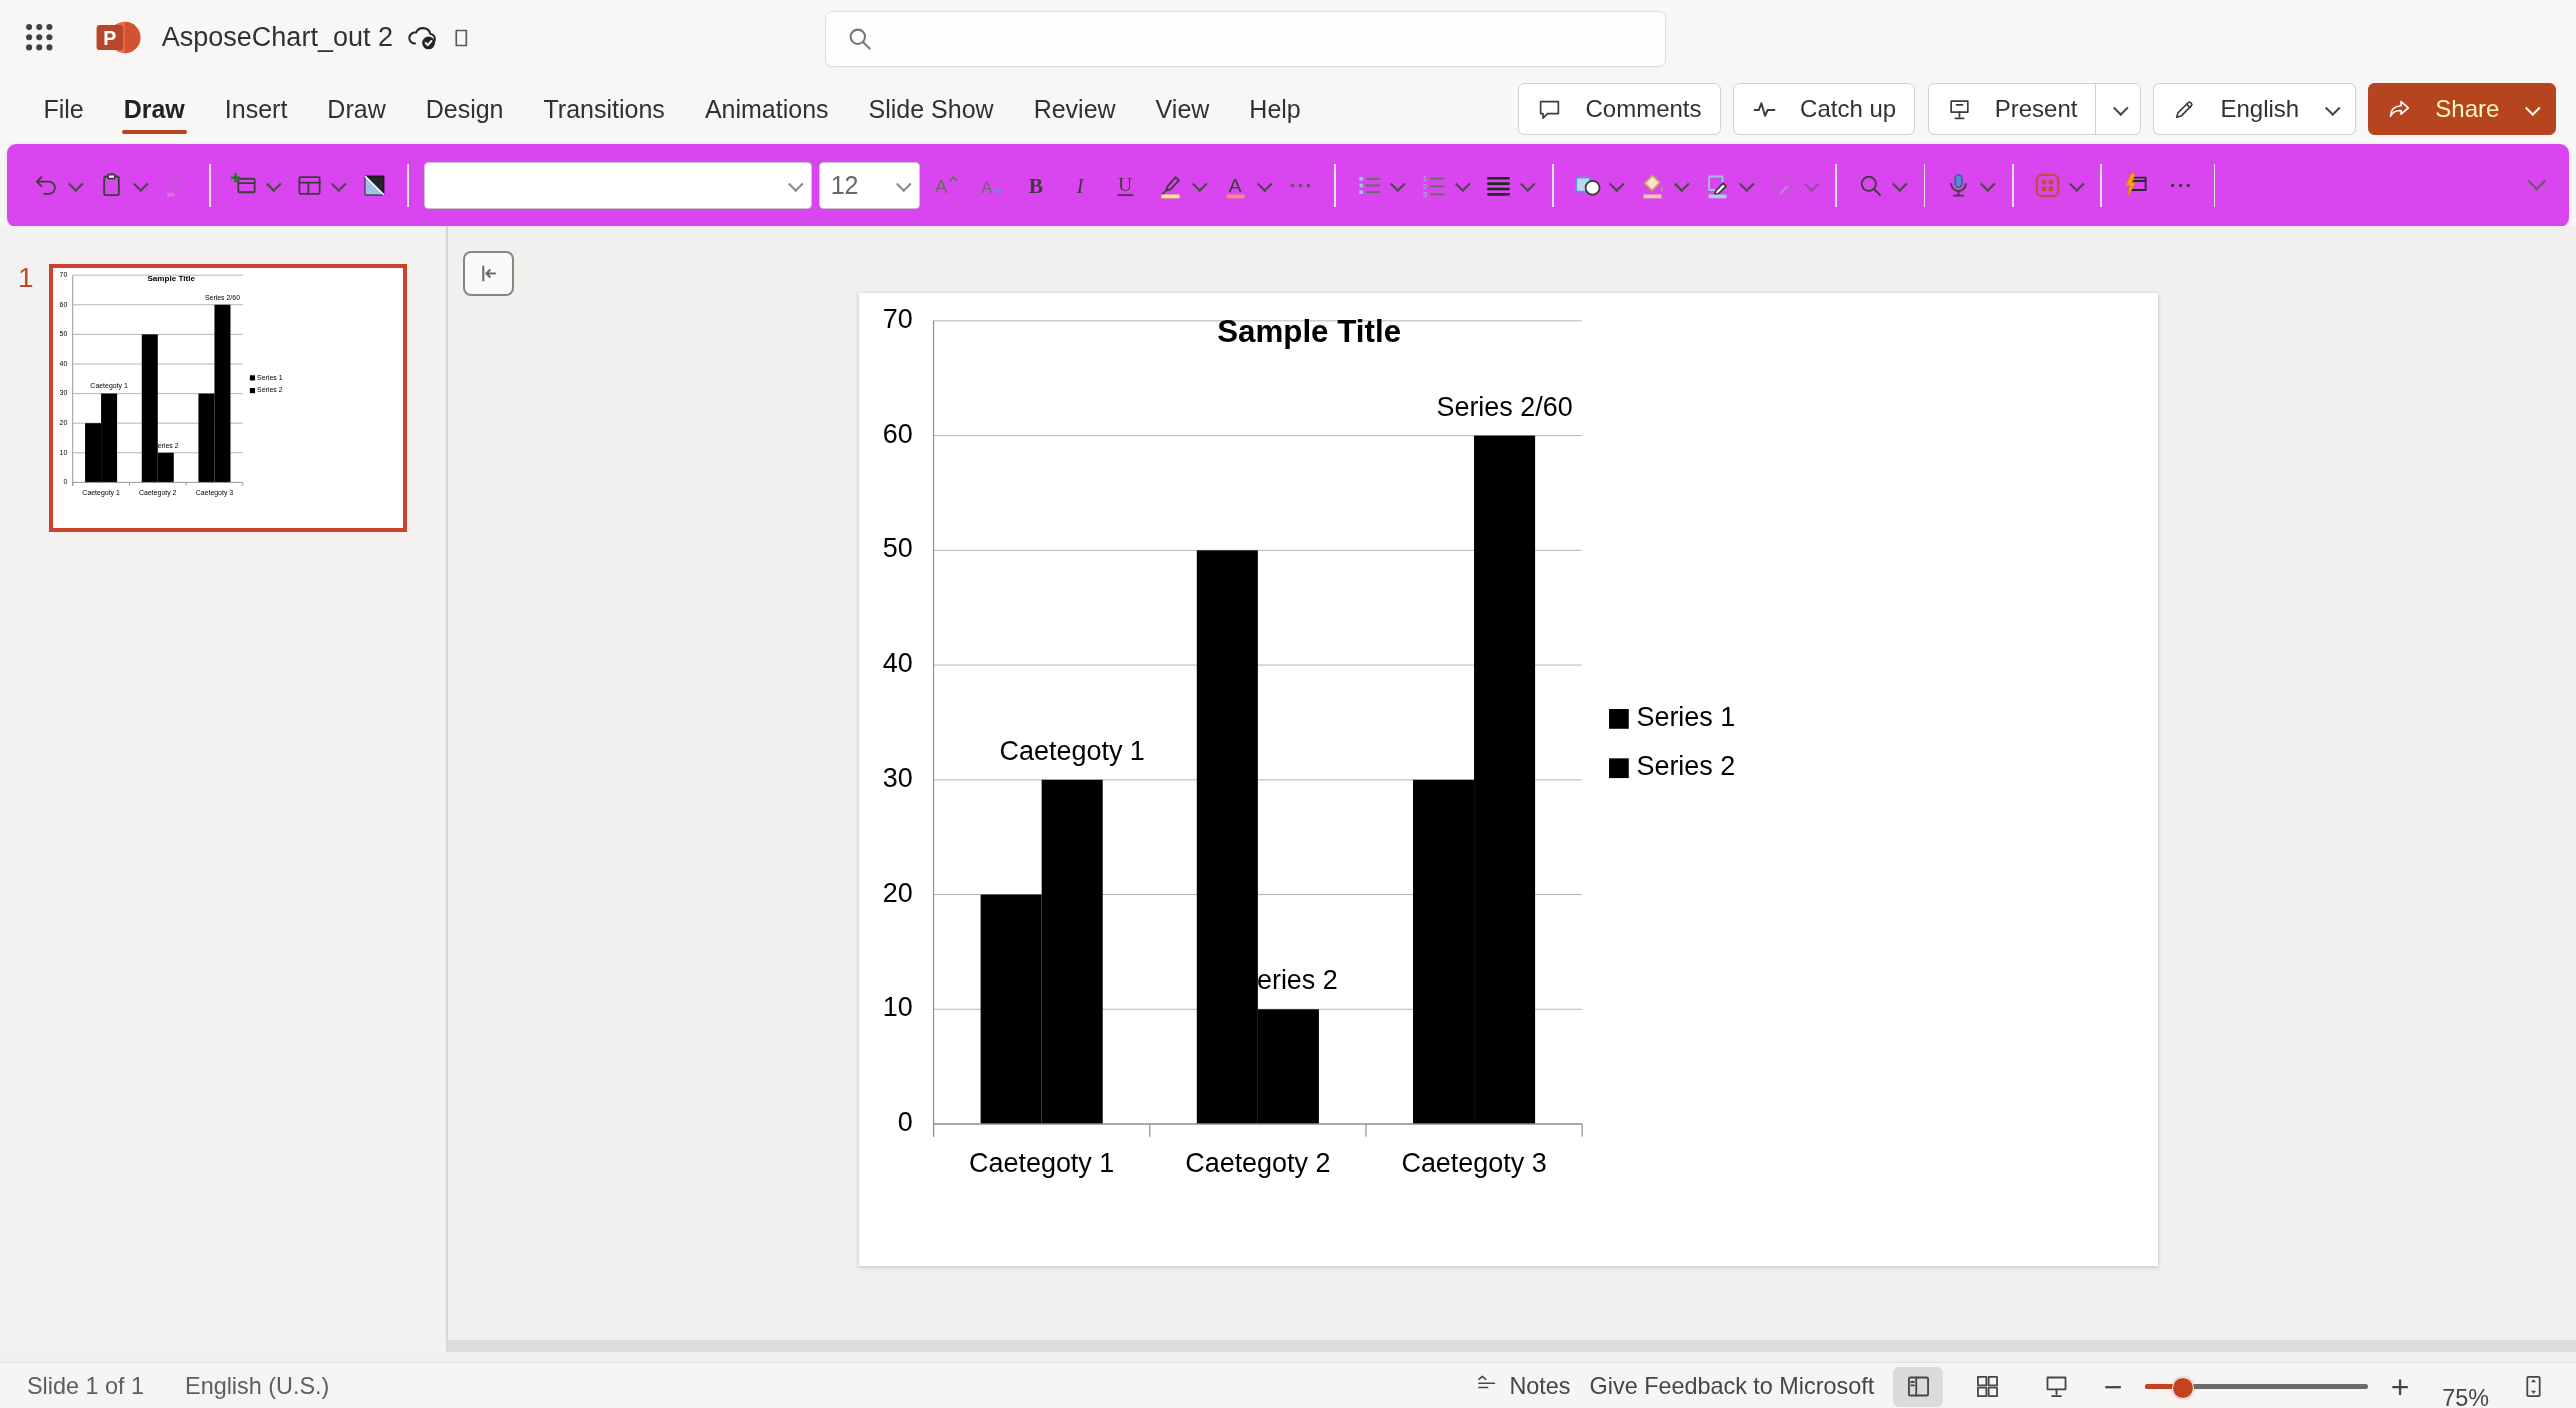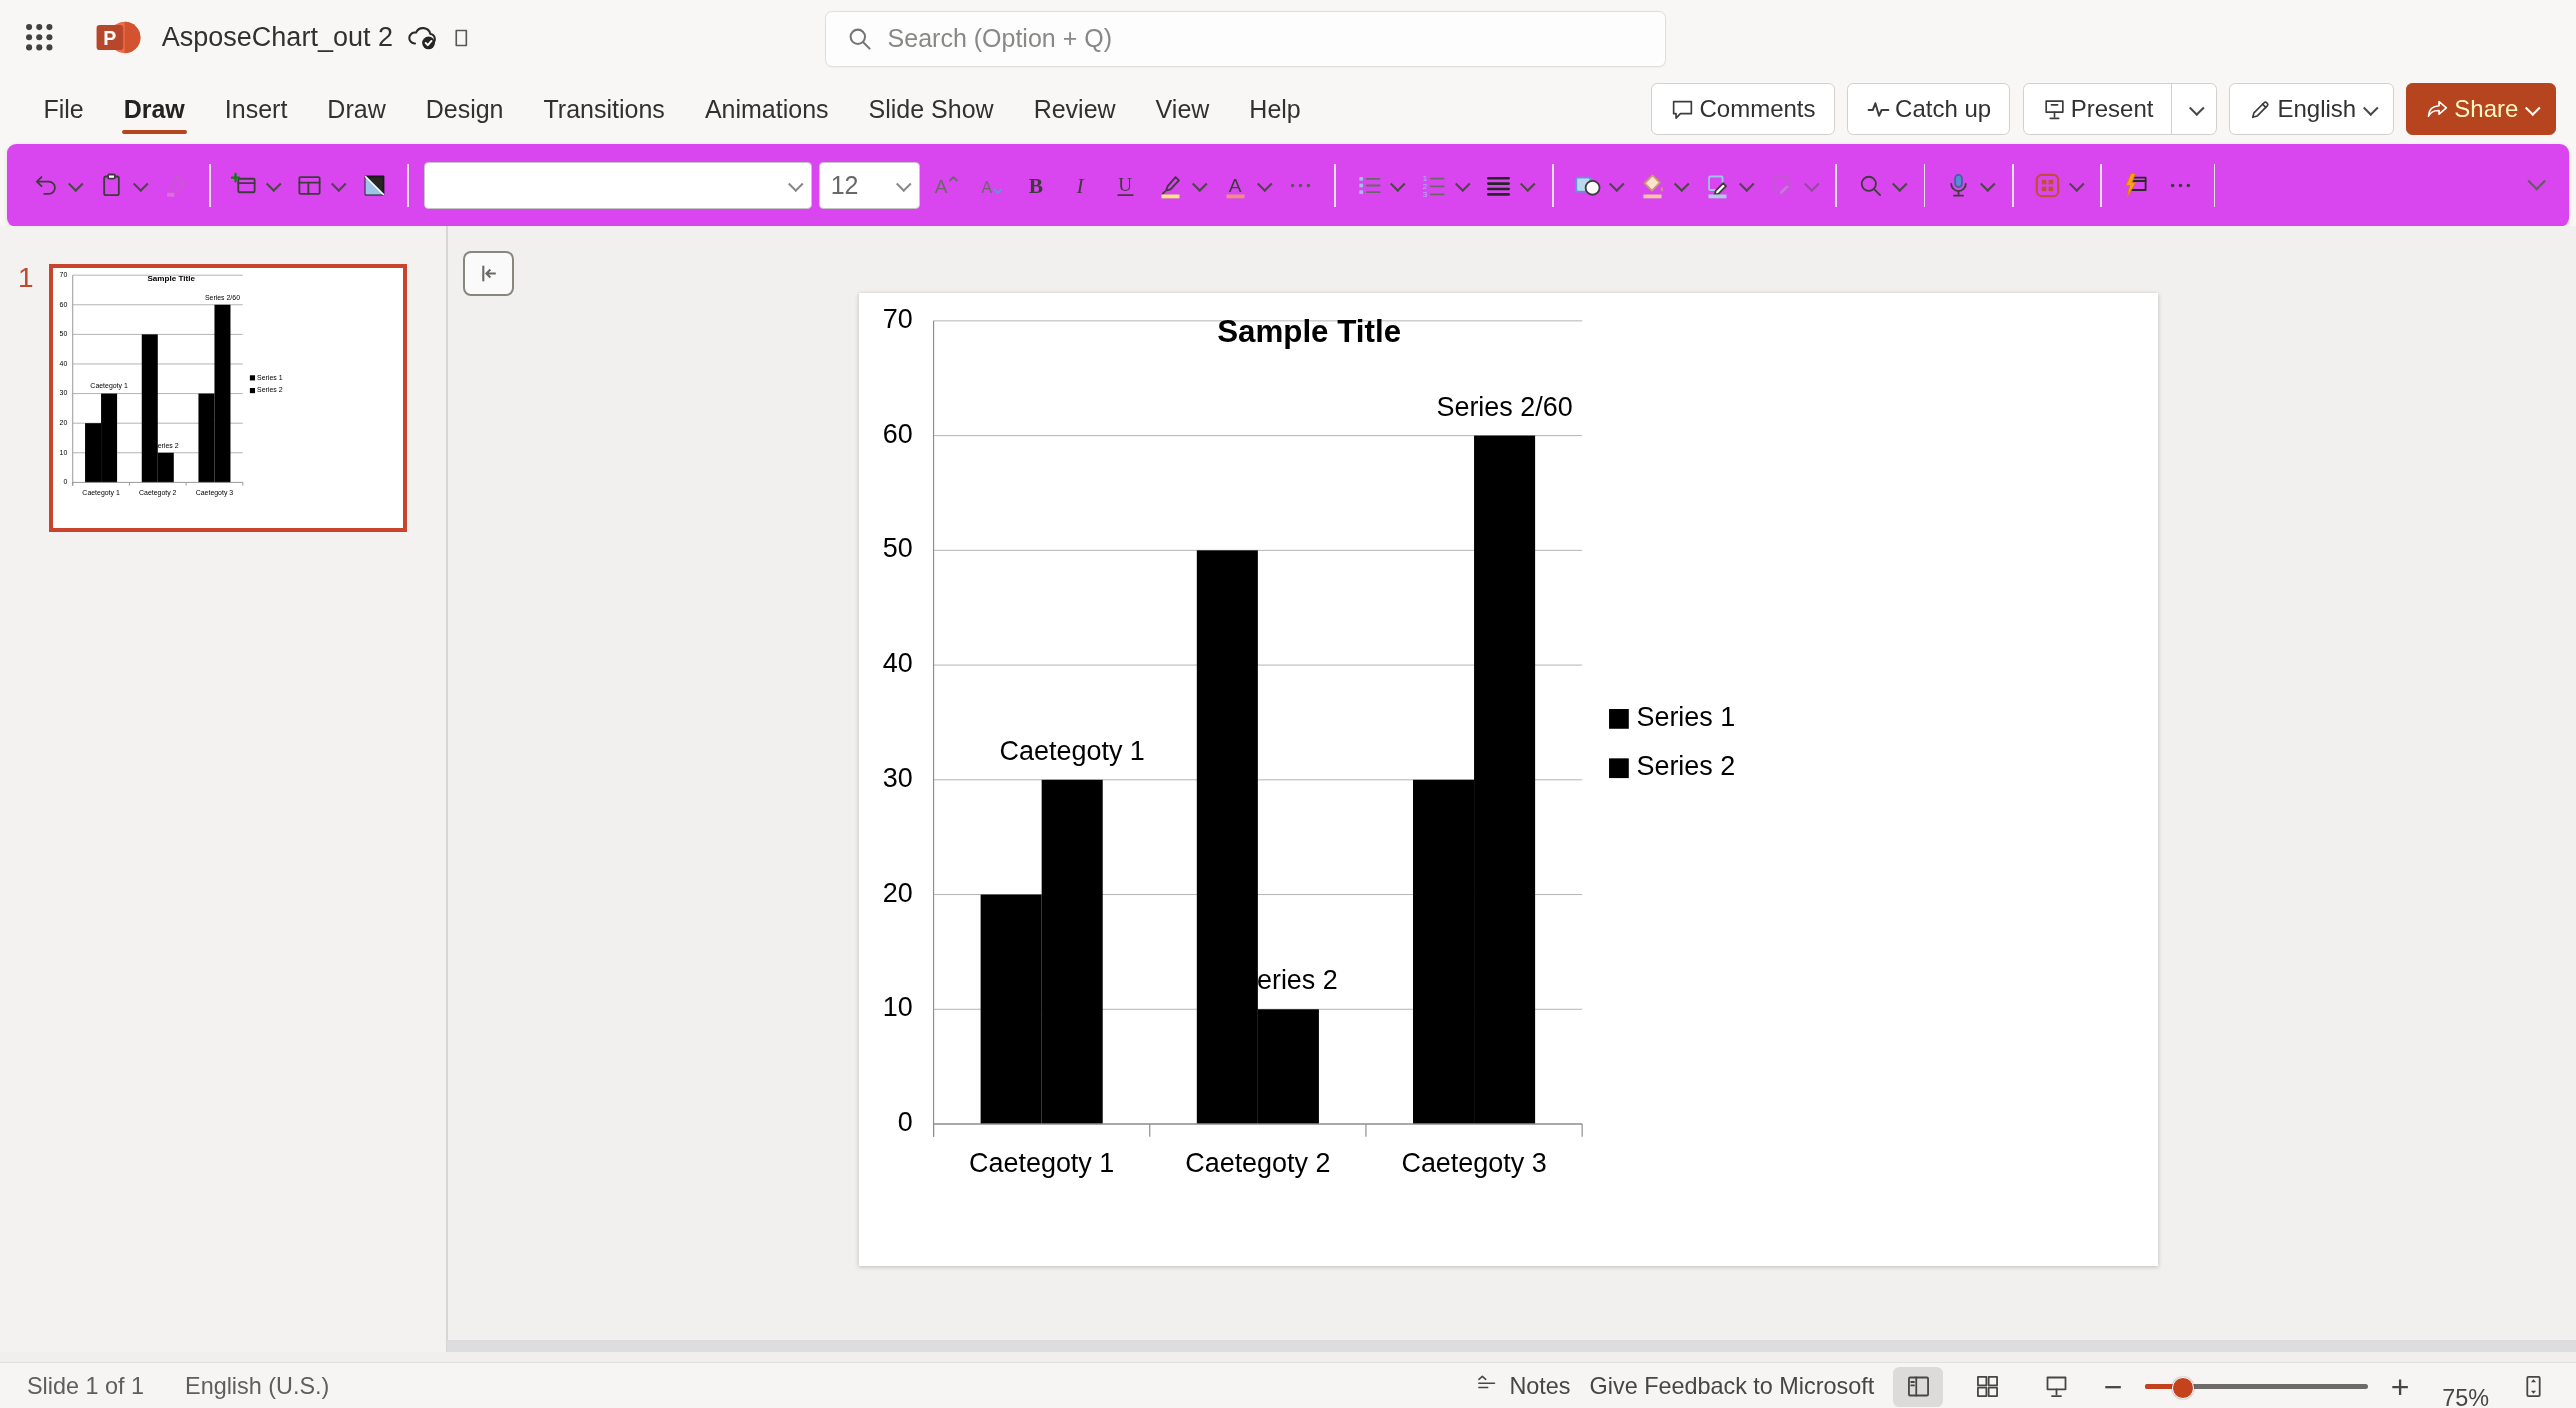--- a/index.html
+++ b/index.html
@@ -33,21 +33,21 @@
 
   
   .menubar{position:absolute;left:0;top:75px;width:2576px;height:68px;display:flex;align-items:center;}
   .menuitems{display:flex;align-items:center;margin-left:23.4px;}
   .menu-item{font-size:25px;color:#323130;padding:12.6px 20px;position:relative;cursor:pointer;white-space:nowrap;}
   .menu-item.active{font-weight:bold;color:#242322;}
   .menu-item.active::after{content:"";position:absolute;left:18px;right:18px;bottom:1.8px;height:4.5px;border-radius:2.7px;background:#B5441F;}
   .actionbtns{position:absolute;right:20px;top:7.2px;height:54px;display:flex;align-items:center;gap:12.6px;}
   .act-btn{display:flex;align-items:center;height:50px;background:#fff;border:0.9px solid #d2d0ce;border-radius:6.3px;
     font-size:24px;color:#323130;cursor:pointer;overflow:hidden;}
-  .act-btn .seg{display:flex;align-items:center;gap:4px;padding:0 18px;height:100%;}
+  .act-btn .seg{display:flex;align-items:center;gap:23px;padding:0 18px;height:100%;}
   .act-btn .seg.chevseg{border-left:0.9px solid #d2d0ce;padding:0 14.4px;}
   .act-btn.primary{background:#B5441F;border-color:#B5441F;color:#fef9c3;}
   .chev{display:inline-block;width:9px;height:9px;border-right:2.2px solid #4a4846;border-bottom:2.2px solid #4a4846;
     transform:rotate(45deg) translateY(-1.8px);margin-left:3.6px;}
   .act-btn.primary .chev{border-color:#fff;}
 
   
   .ribbon{position:absolute;left:7.2px;top:144px;width:2562px;height:83px;background:#d946ef;
     border-radius:9px;box-shadow:0 1.8px 4.5px rgba(0,0,0,.10);display:flex;align-items:center;padding:0 0 0 20px;box-sizing:border-box;}
   .tb-items{display:flex;align-items:center;gap:7.2px;}
@@ -134,21 +134,20 @@
             <rect x="1" y="1" width="8" height="12" stroke="#5a5855" stroke-width="1.3"></rect>
           </svg>
         </div>
       <div class="searchwrap">
         <span class="sico">
             <svg viewBox="0 0 24 24" width="27" height="27" fill="none" stroke="#3e3c3a" stroke-width="1.6" stroke-linecap="round" stroke-linejoin="round">
               <circle cx="10.5" cy="10.5" r="6.4" stroke="#767574" stroke-width="1.8"></circle>
               <line x1="15.3" y1="15.3" x2="21" y2="21" stroke="#767574" stroke-width="1.8"></line>
             </svg>
           </span>
-        <input type="text" placeholder="Search (Option + Q)" style="">
       </div>
     </div>
 
     <div class="menubar">
       <div class="menuitems">
           <div class="menu-item">File</div>
           <div class="menu-item active">Draw</div>
           <div class="menu-item">Insert</div>
           <div class="menu-item">Draw</div>
           <div class="menu-item">Design</div>

